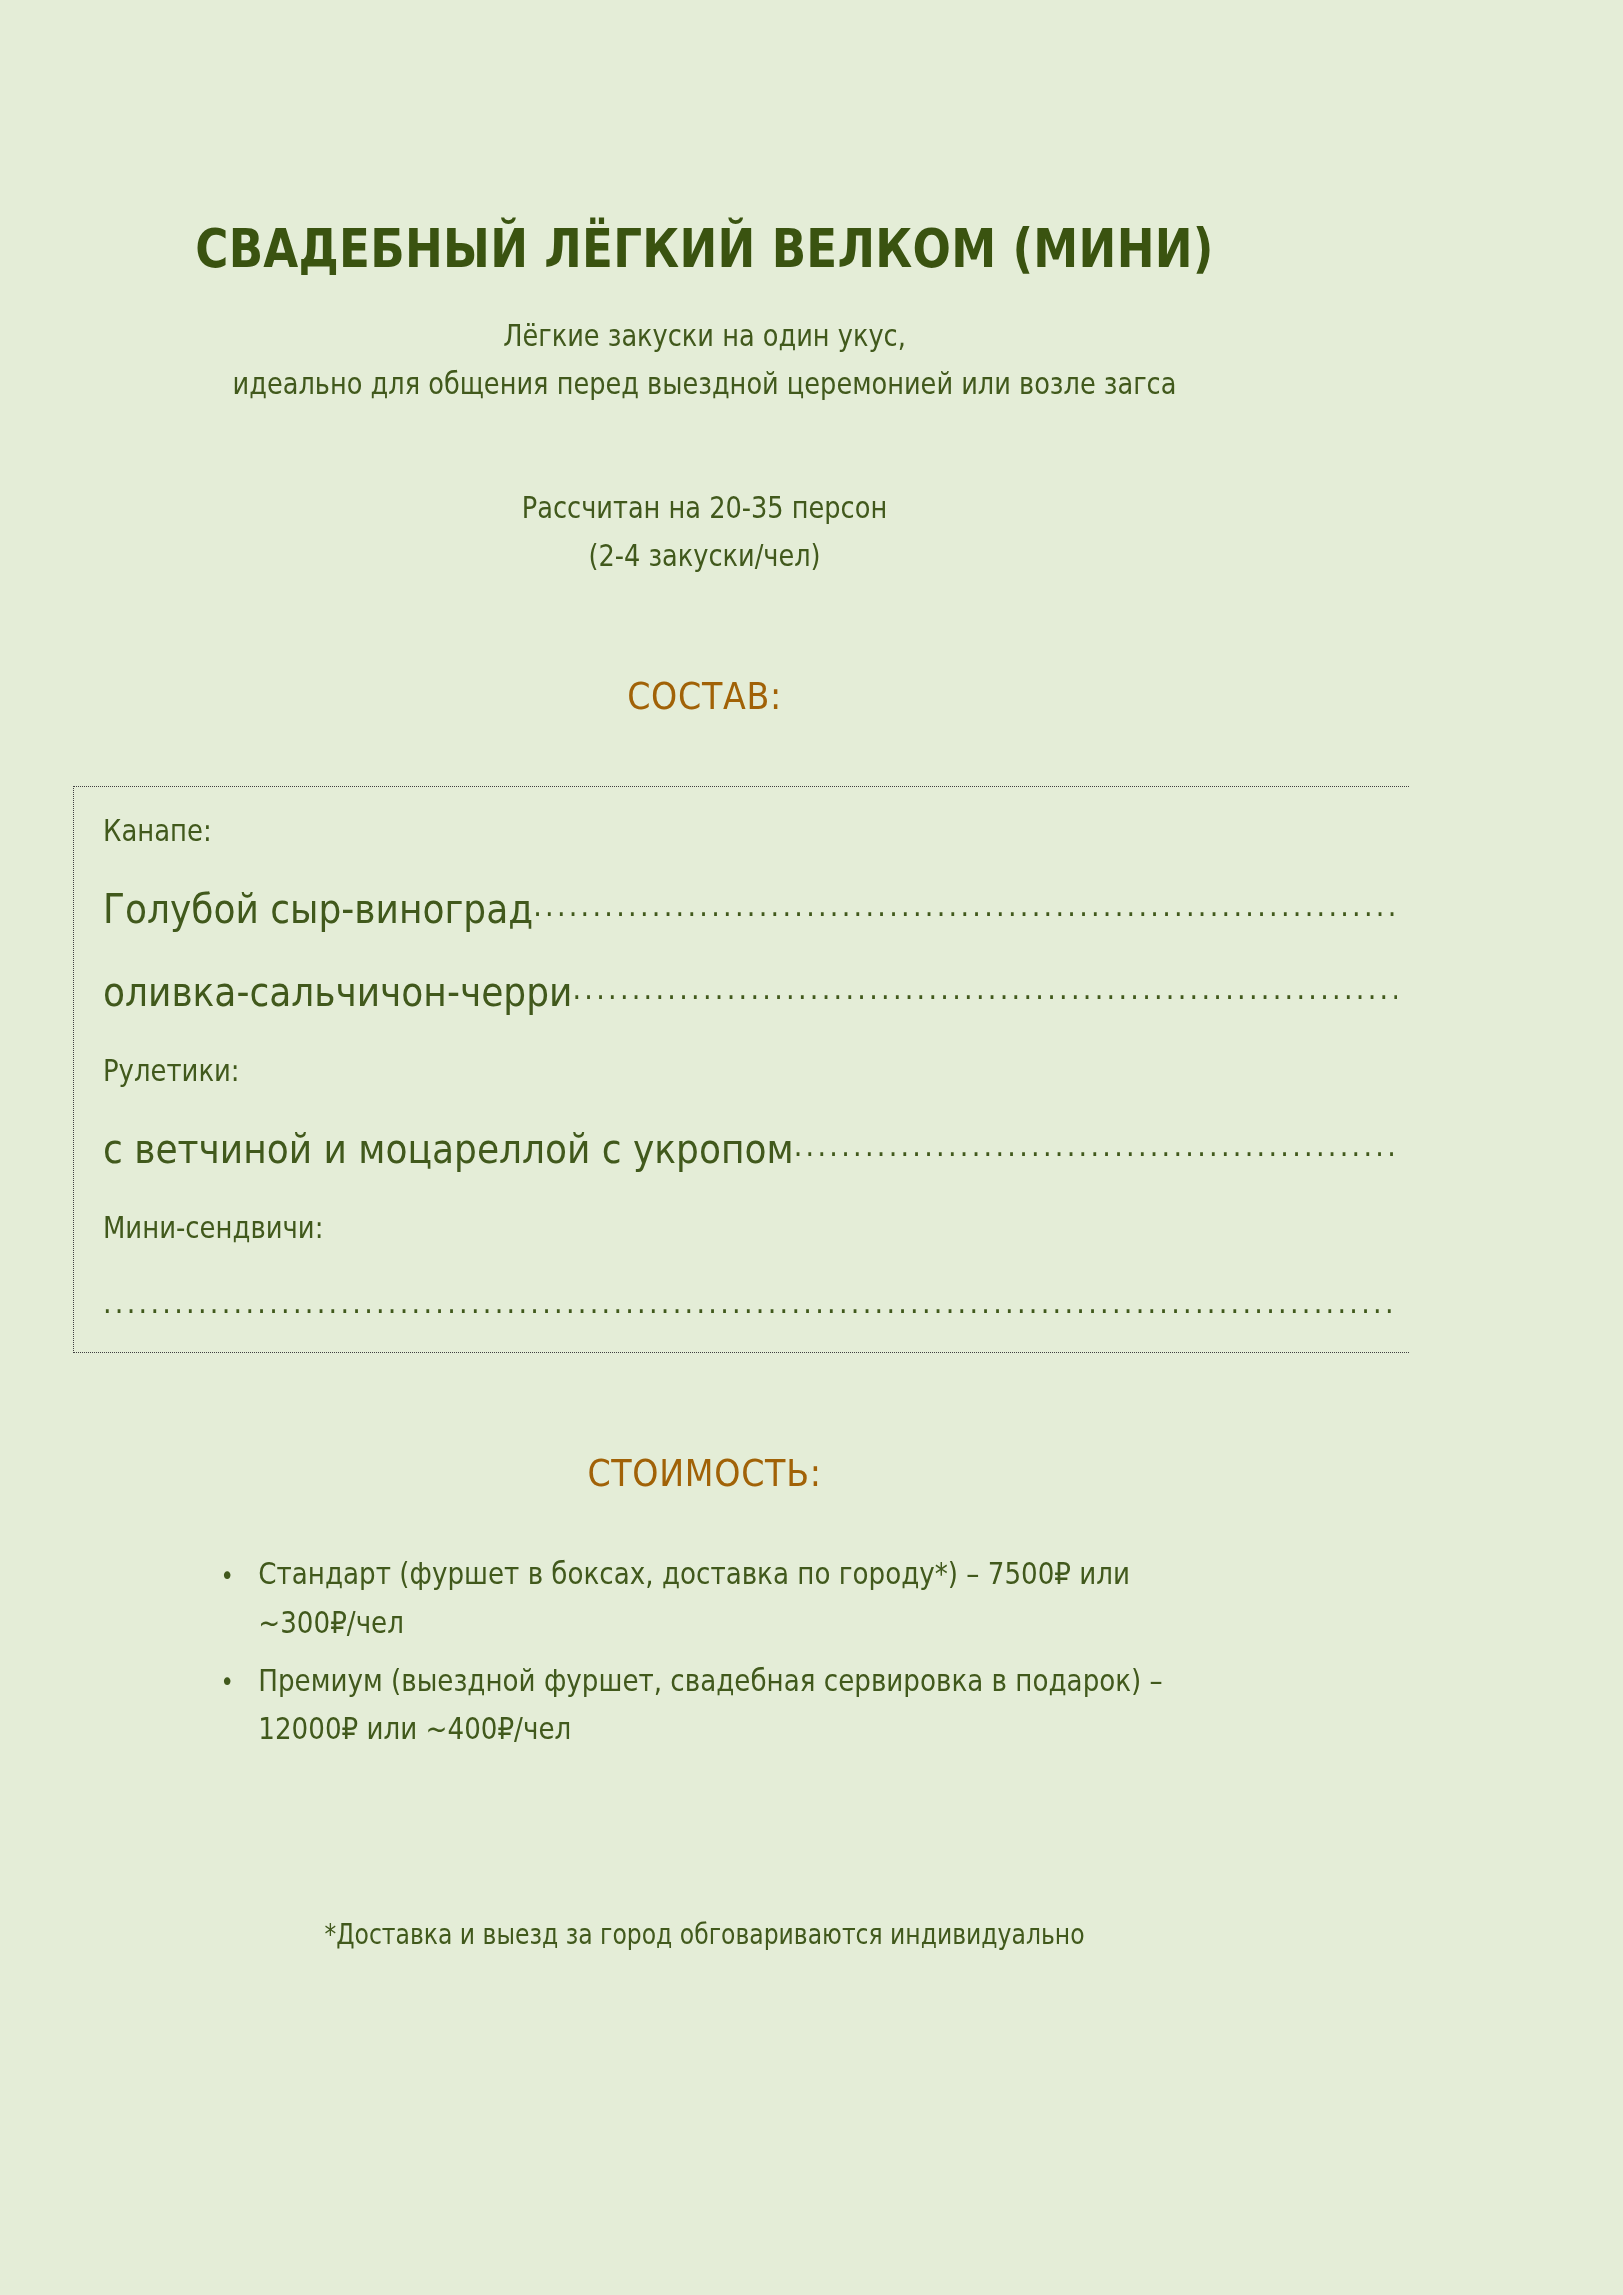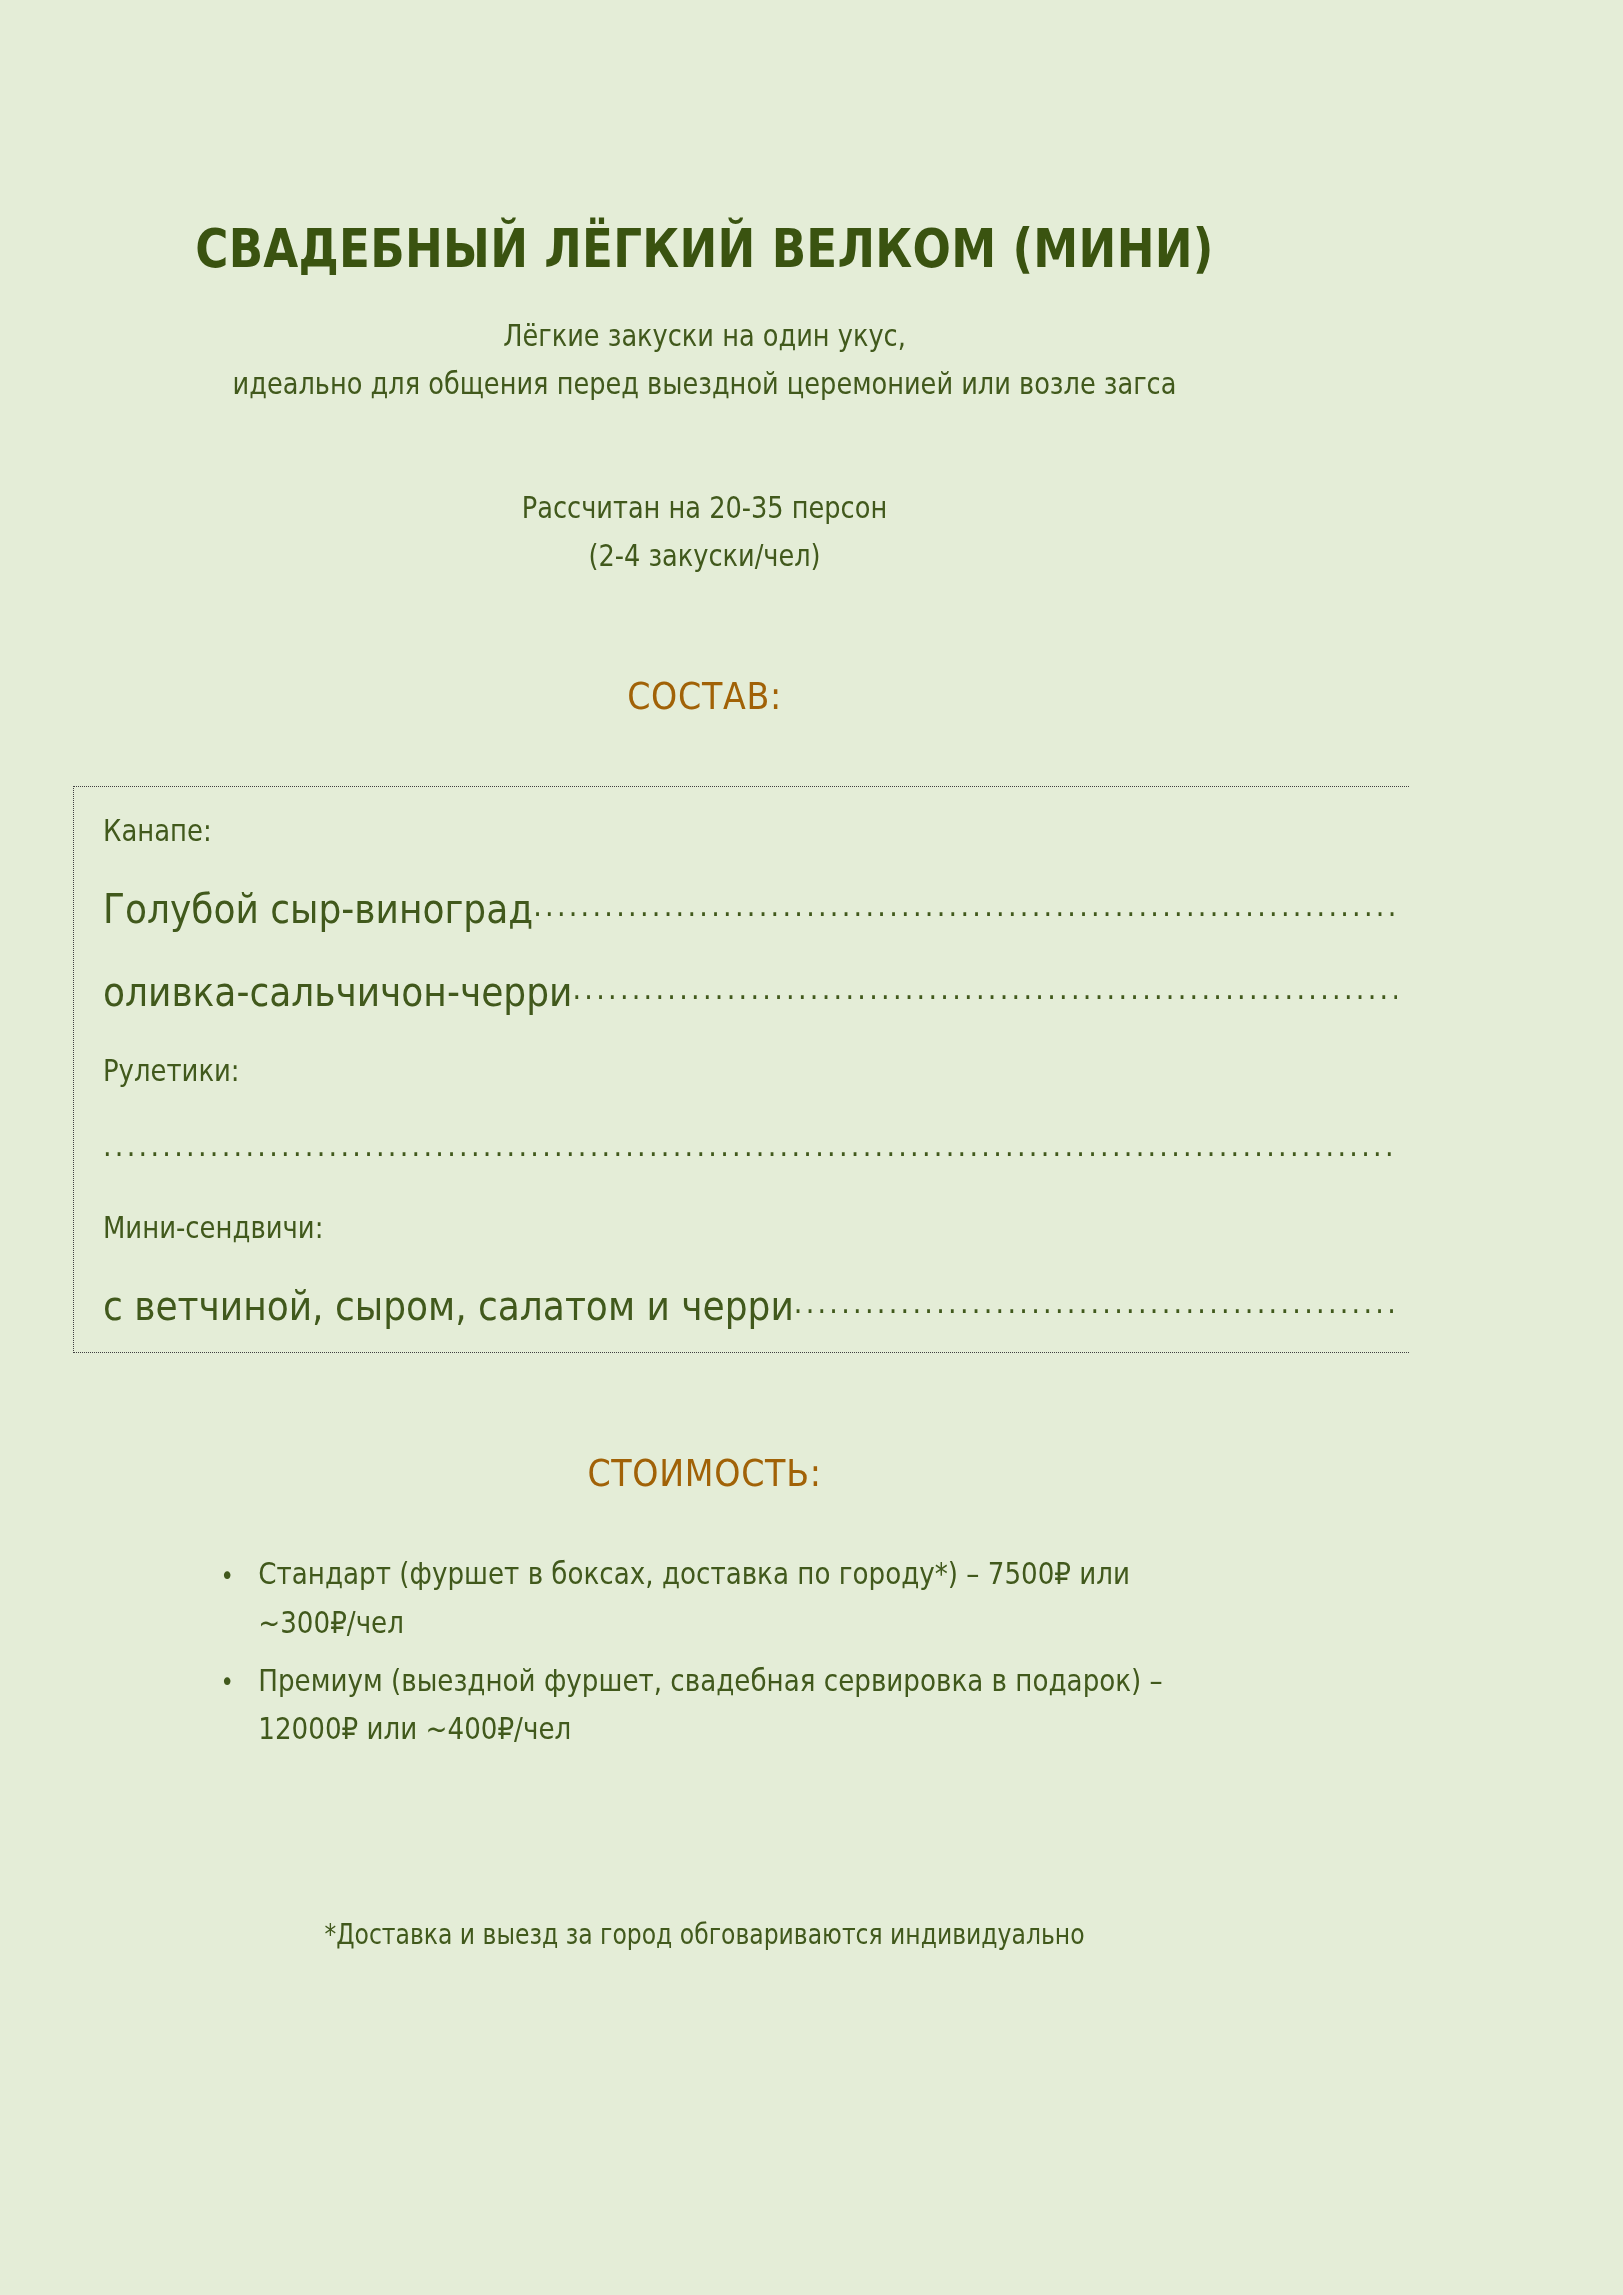--- a/index.html
+++ b/index.html
@@ -214,29 +214,29 @@
       <div class="menu-line">
         <span class="menu-name">оливка-сальчичон-черри</span>
         <span class="leader"></span>
         <span class="menu-qty">20 шт</span>
       </div>
     </div>
 
     <div class="group">
       <div class="group-title">Рулетики:</div>
       <div class="menu-line">
+        <span class="menu-name">с ветчиной и моцареллой с укропом</span>
         <span class="leader"></span>
         <span class="menu-qty">20 шт</span>
       </div>
     </div>
 
     <div class="group">
       <div class="group-title">Мини-сендвичи:</div>
       <div class="menu-line">
-        <span class="menu-name">с ветчиной, сыром, салатом и черри</span>
         <span class="leader"></span>
         <span class="menu-qty">20 шт</span>
       </div>
     </div>
 
   </div>
 
   <h2 class="section-heading price">СТОИМОСТЬ:</h2>
 
   <ul class="price-list">

